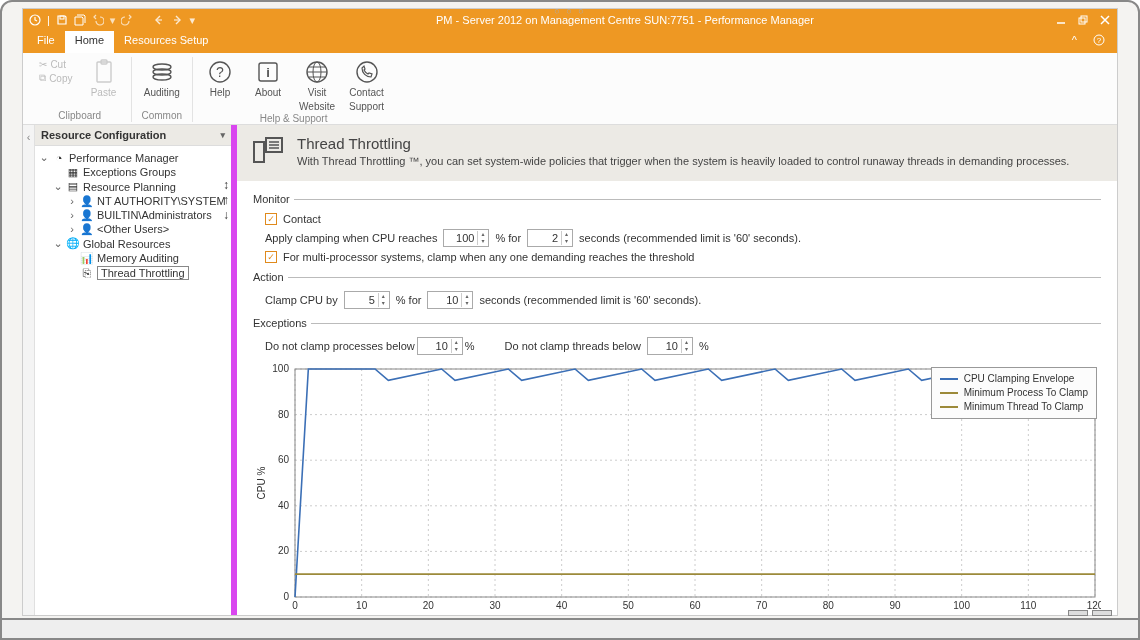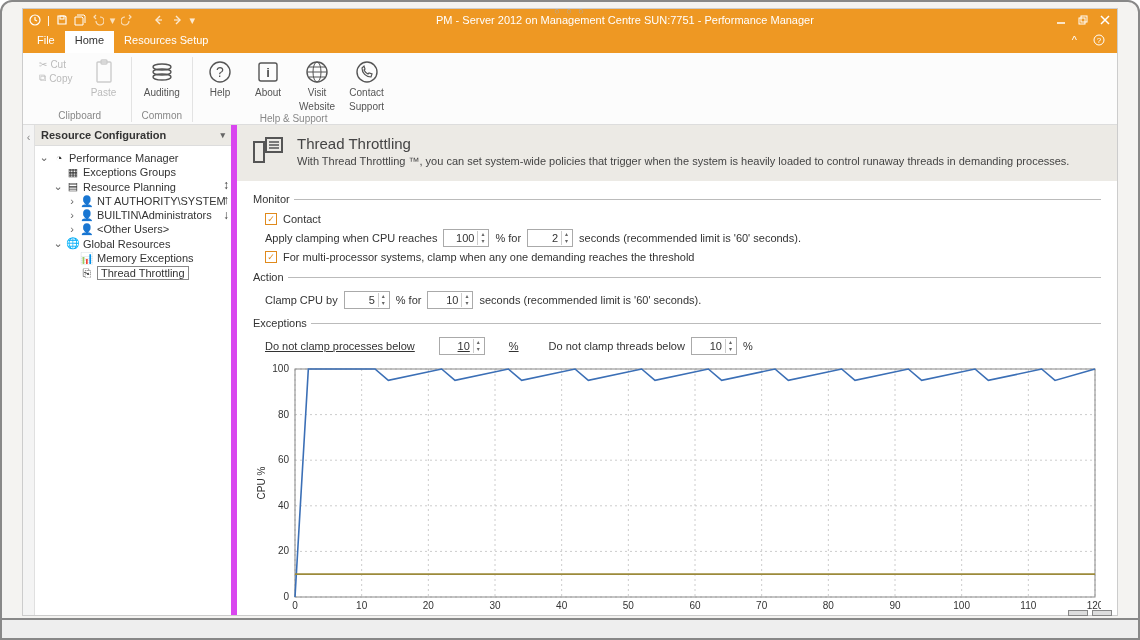--- a/index.html
+++ b/index.html
@@ -298,21 +298,21 @@
               <span class="label">&lt;Other Users&gt;</span>
             </div>
           <div class="tree-row ind1">
               <span class="tw">⌄</span>
               <span class="ticon2">🌐</span>
               <span class="label">Global Resources</span>
             </div>
           <div class="tree-row ind2">
               <span class="tw"></span>
               <span class="ticon2">📊</span>
-              <span class="label">Memory Exceptions</span>
+              <span class="label">Memory Auditing</span>
             </div>
           <div class="tree-row ind2 selected">
               <span class="tw"></span>
               <span class="ticon2">⎘</span>
               <span class="label">Thread Throttling</span>
             </div>
         </div>
       </div>
 
       <div class="content">
@@ -383,21 +383,21 @@
                     <div>▾</div>
                   </span>
                 </span>
               <span>seconds (recommended limit is '60' seconds).</span>
             </div>
           </fieldset>
 
           <fieldset>
             <legend>Exceptions</legend>
             <div class="row" style="gap:30px;">
-              <span style="display:flex;gap:24px;align-items:center;text-decoration:underline;">
+              <span style="display:flex;gap:2px;align-items:center;">
                 <span>Do not clamp processes below</span>
                 <span class="num-input">
                     <span>10</span>
                     <span class="spin">
                       <div>▴</div>
                       <div>▾</div>
                     </span>
                   </span>
                 <span>%</span>
               </span>
@@ -454,18 +454,32 @@
                 <line x1="775.3333333333333" y1="6" x2="775.3333333333333" y2="234" stroke="#ccc" stroke-dasharray="2,3"></line>
                 <text x="775.3333333333333" y="246" text-anchor="middle" font-size="10" fill="#333">110</text>
                 <line x1="842" y1="6" x2="842" y2="234" stroke="#ccc" stroke-dasharray="2,3"></line>
                 <text x="842" y="246" text-anchor="middle" font-size="10" fill="#333">120</text>
                 <rect x="42" y="6" width="800" height="228" fill="none" stroke="#888"></rect>
                 <text x="12" y="120" text-anchor="middle" font-size="10" fill="#333" transform="rotate(-90 12 120)">CPU %</text>
                 <path d="M42 234L55.333333333333336 6L122 6L135.33333333333331 17.400000000000006L188.66666666666666 6L202 17.400000000000006L255.33333333333334 6L268.66666666666663 17.400000000000006L322 6L335.3333333333333 17.400000000000006L388.6666666666667 6L402 17.400000000000006L455.33333333333337 6L468.6666666666667 17.400000000000006L522 6L535.3333333333334 17.400000000000006L588.6666666666666 6L602 17.400000000000006L655.3333333333334 6L668.6666666666666 17.400000000000006L722 6L735.3333333333334 17.400000000000006L788.6666666666666 6L802 17.400000000000006L842 6" fill="none" stroke="#3b6fb6" stroke-width="1.6"></path>
                 <path d="M42 211.2L842 211.2" fill="none" stroke="#9c8a3a" stroke-width="1.6"></path>
                 <path d="M42 211.2L842 211.2" fill="none" stroke="#9c8a3a" stroke-width="1.6"></path>
               </svg>
+            <div class="legend-box" id="chart-legend">
+                <div class="legend-row">
+                  <span class="legend-swatch" style="border-color:#3b6fb6"></span>
+                  <span>CPU Clamping Envelope</span>
+                </div>
+                <div class="legend-row">
+                  <span class="legend-swatch" style="border-color:#9c8a3a"></span>
+                  <span>Minimum Process To Clamp</span>
+                </div>
+                <div class="legend-row">
+                  <span class="legend-swatch" style="border-color:#9c8a3a"></span>
+                  <span>Minimum Thread To Clamp</span>
+                </div>
+              </div>
           </div>
         </div>
       </div>
     </div>
   </div>
 </div>
 
 </body></html>

